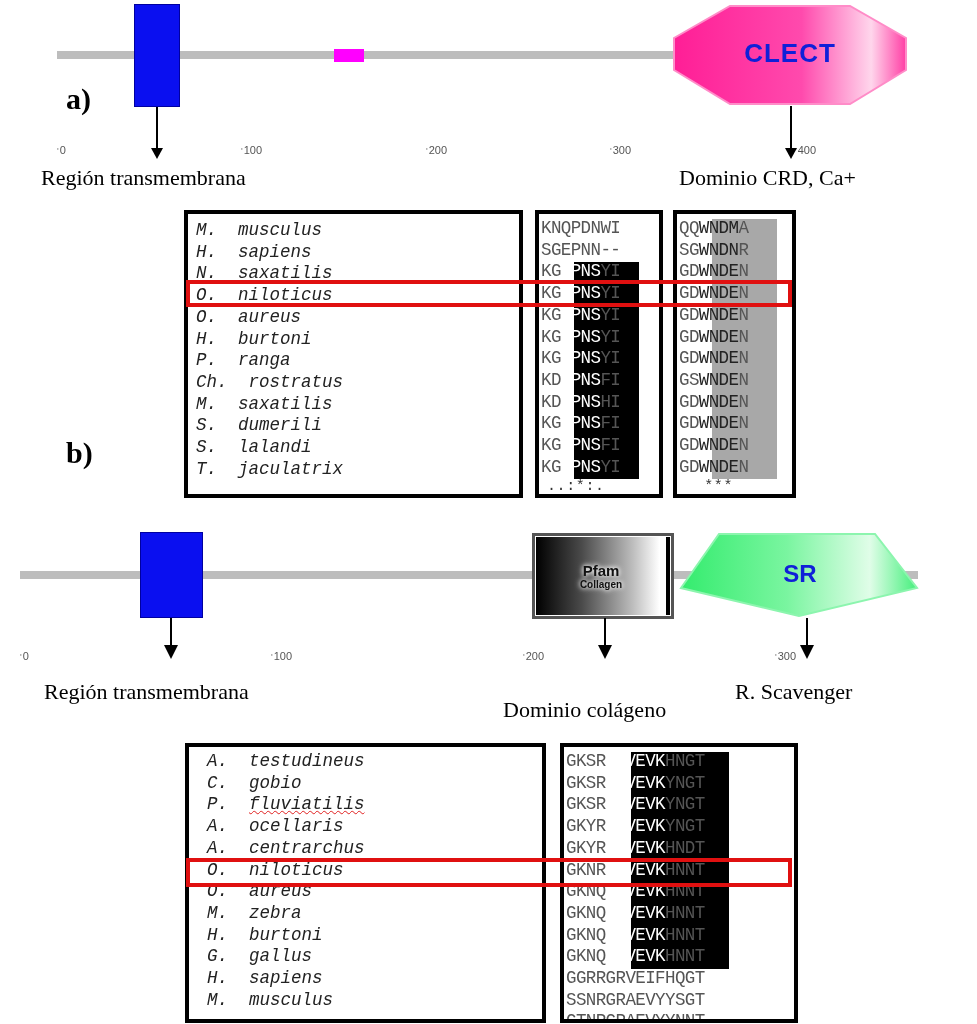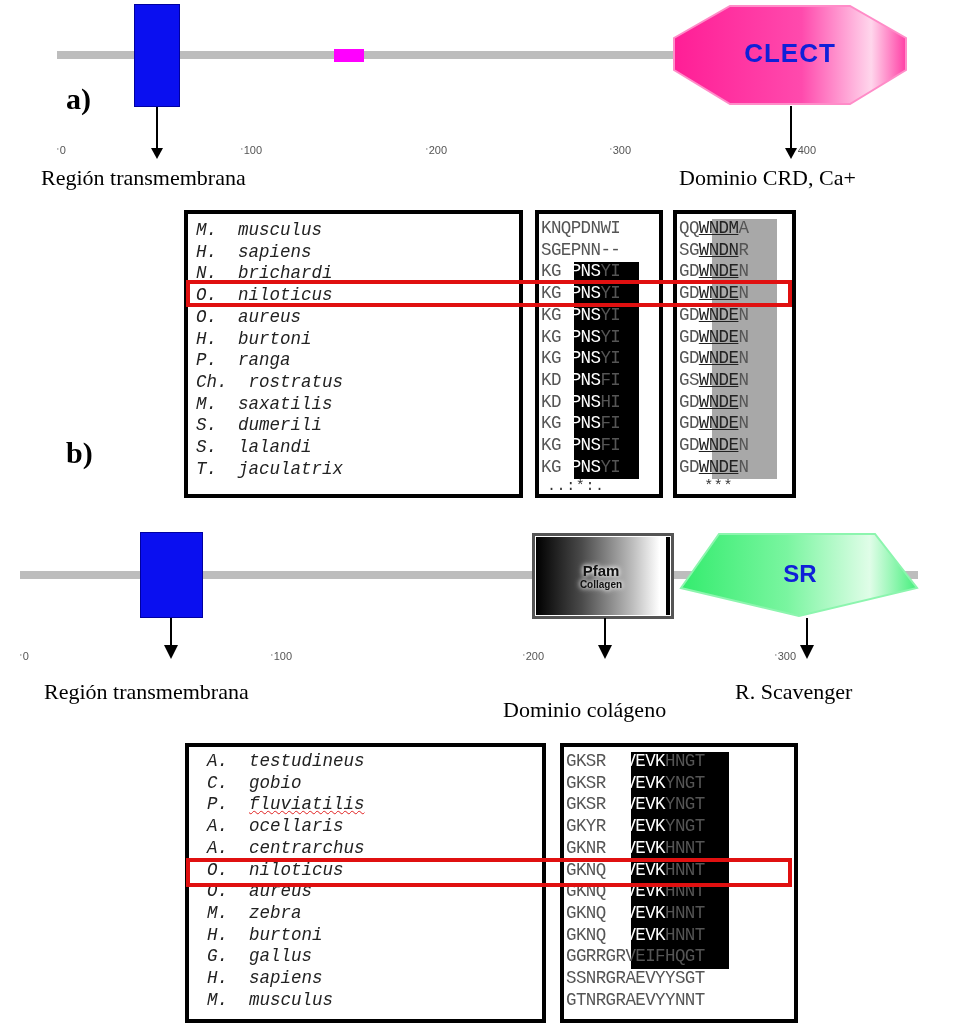--- a/index.html
+++ b/index.html
@@ -30,21 +30,21 @@
   .sr-text { position: absolute; width: 100%; text-align: center; font-family: "Liberation Sans", sans-serif; font-weight: bold; font-size: 24px; color: #1020d8; }
 
   
   .aln-box { position: absolute; border: 4px solid #000; background: #fff; overflow: hidden; }
   .aln-names { padding: 6px 1px 0 8px; }
   .aln-name { font-family: "Liberation Mono", monospace; font-style: italic; font-size: 17.5px; line-height: 21.7px; color: #222; white-space: pre; }
   .aln-name.spell { text-decoration: underline wavy #e02020; text-decoration-thickness: 1px; }
   .seq-wrap { position: relative; padding: 4px 0 0 2px; }
   .seq-row { font-family: "Liberation Mono", monospace; font-size: 17.5px; line-height: 21.7px; color: #555; white-space: pre; letter-spacing: -0.6px; position: relative; z-index: 2; }
   .seq-row .hl-black { color: #fff; }
-  .seq-row .hl-grey { color: #222; text-decoration: underline; }
+  .seq-row .hl-grey { color: #222; }
   .cons-row { font-family: "Liberation Mono", monospace; font-size: 15px; line-height: 18px; color: #333; white-space: pre; letter-spacing: 0.6px; }
   .shade { position: absolute; z-index: 1; }
   .shade.black { background: #000; }
   .shade.grey { background: #a8a8a8; }
 
   .red-frame { position: absolute; border: 4px solid #e01010; z-index: 5; }
 </style>
 </head>
 <body>
 
@@ -82,21 +82,21 @@
   <div class="feature-label" style="left:41px; top:165px;">Región transmembrana</div>
   <div class="feature-label" style="left:679px; top:165px;">Dominio CRD, Ca+</div>
 </div>
 
 <div class="panel-label" style="left:66px; top:436px;">b)</div>
 
 <div class="aln-box" style="left:184px; top:210px; width:339px; height:288px;">
   <div class="aln-names" id="names1">
       <div class="aln-name">M.  musculus</div>
       <div class="aln-name">H.  sapiens</div>
-      <div class="aln-name">N.  brichardi</div>
+      <div class="aln-name">N.  saxatilis</div>
       <div class="aln-name">O.  niloticus</div>
       <div class="aln-name">O.  aureus</div>
       <div class="aln-name">H.  burtoni</div>
       <div class="aln-name">P.  ranga</div>
       <div class="aln-name">Ch.  rostratus</div>
       <div class="aln-name">M.  saxatilis</div>
       <div class="aln-name">S.  dumerili</div>
       <div class="aln-name">S.  lalandi</div>
       <div class="aln-name">T.  jaculatrix</div>
     </div>
@@ -200,20 +200,21 @@
     </div>
 </div>
 
 <div class="aln-box" style="left:560px; top:743px; width:238px; height:280px;">
   <div class="seq-wrap" id="block2">
       <div class="shade black" style="left: 67.2px; width: 97.8px; top: 5px; height: 217px;"></div>
       <div class="seq-row"><span>GKSR</span><span class="hl-black">GRVEVK</span><span>HNGT</span></div>
       <div class="seq-row"><span>GKSR</span><span class="hl-black">GRVEVK</span><span>YNGT</span></div>
       <div class="seq-row"><span>GKSR</span><span class="hl-black">GRVEVK</span><span>YNGT</span></div>
       <div class="seq-row"><span>GKYR</span><span class="hl-black">GRVEVK</span><span>YNGT</span></div>
+      <div class="seq-row"><span>GKYR</span><span class="hl-black">GRVEVK</span><span>HNDT</span></div>
       <div class="seq-row"><span>GKNR</span><span class="hl-black">GRVEVK</span><span>HNNT</span></div>
       <div class="seq-row"><span>GKNQ</span><span class="hl-black">GRVEVK</span><span>HNNT</span></div>
       <div class="seq-row"><span>GKNQ</span><span class="hl-black">GRVEVK</span><span>HNNT</span></div>
       <div class="seq-row"><span>GKNQ</span><span class="hl-black">GRVEVK</span><span>HNNT</span></div>
       <div class="seq-row"><span>GKNQ</span><span class="hl-black">GRVEVK</span><span>HNNT</span></div>
       <div class="seq-row">GGRRGRVEIFHQGT</div>
       <div class="seq-row">SSNRGRAEVYYSGT</div>
       <div class="seq-row">GTNRGRAEVYYNNT</div>
     </div>
 </div>

